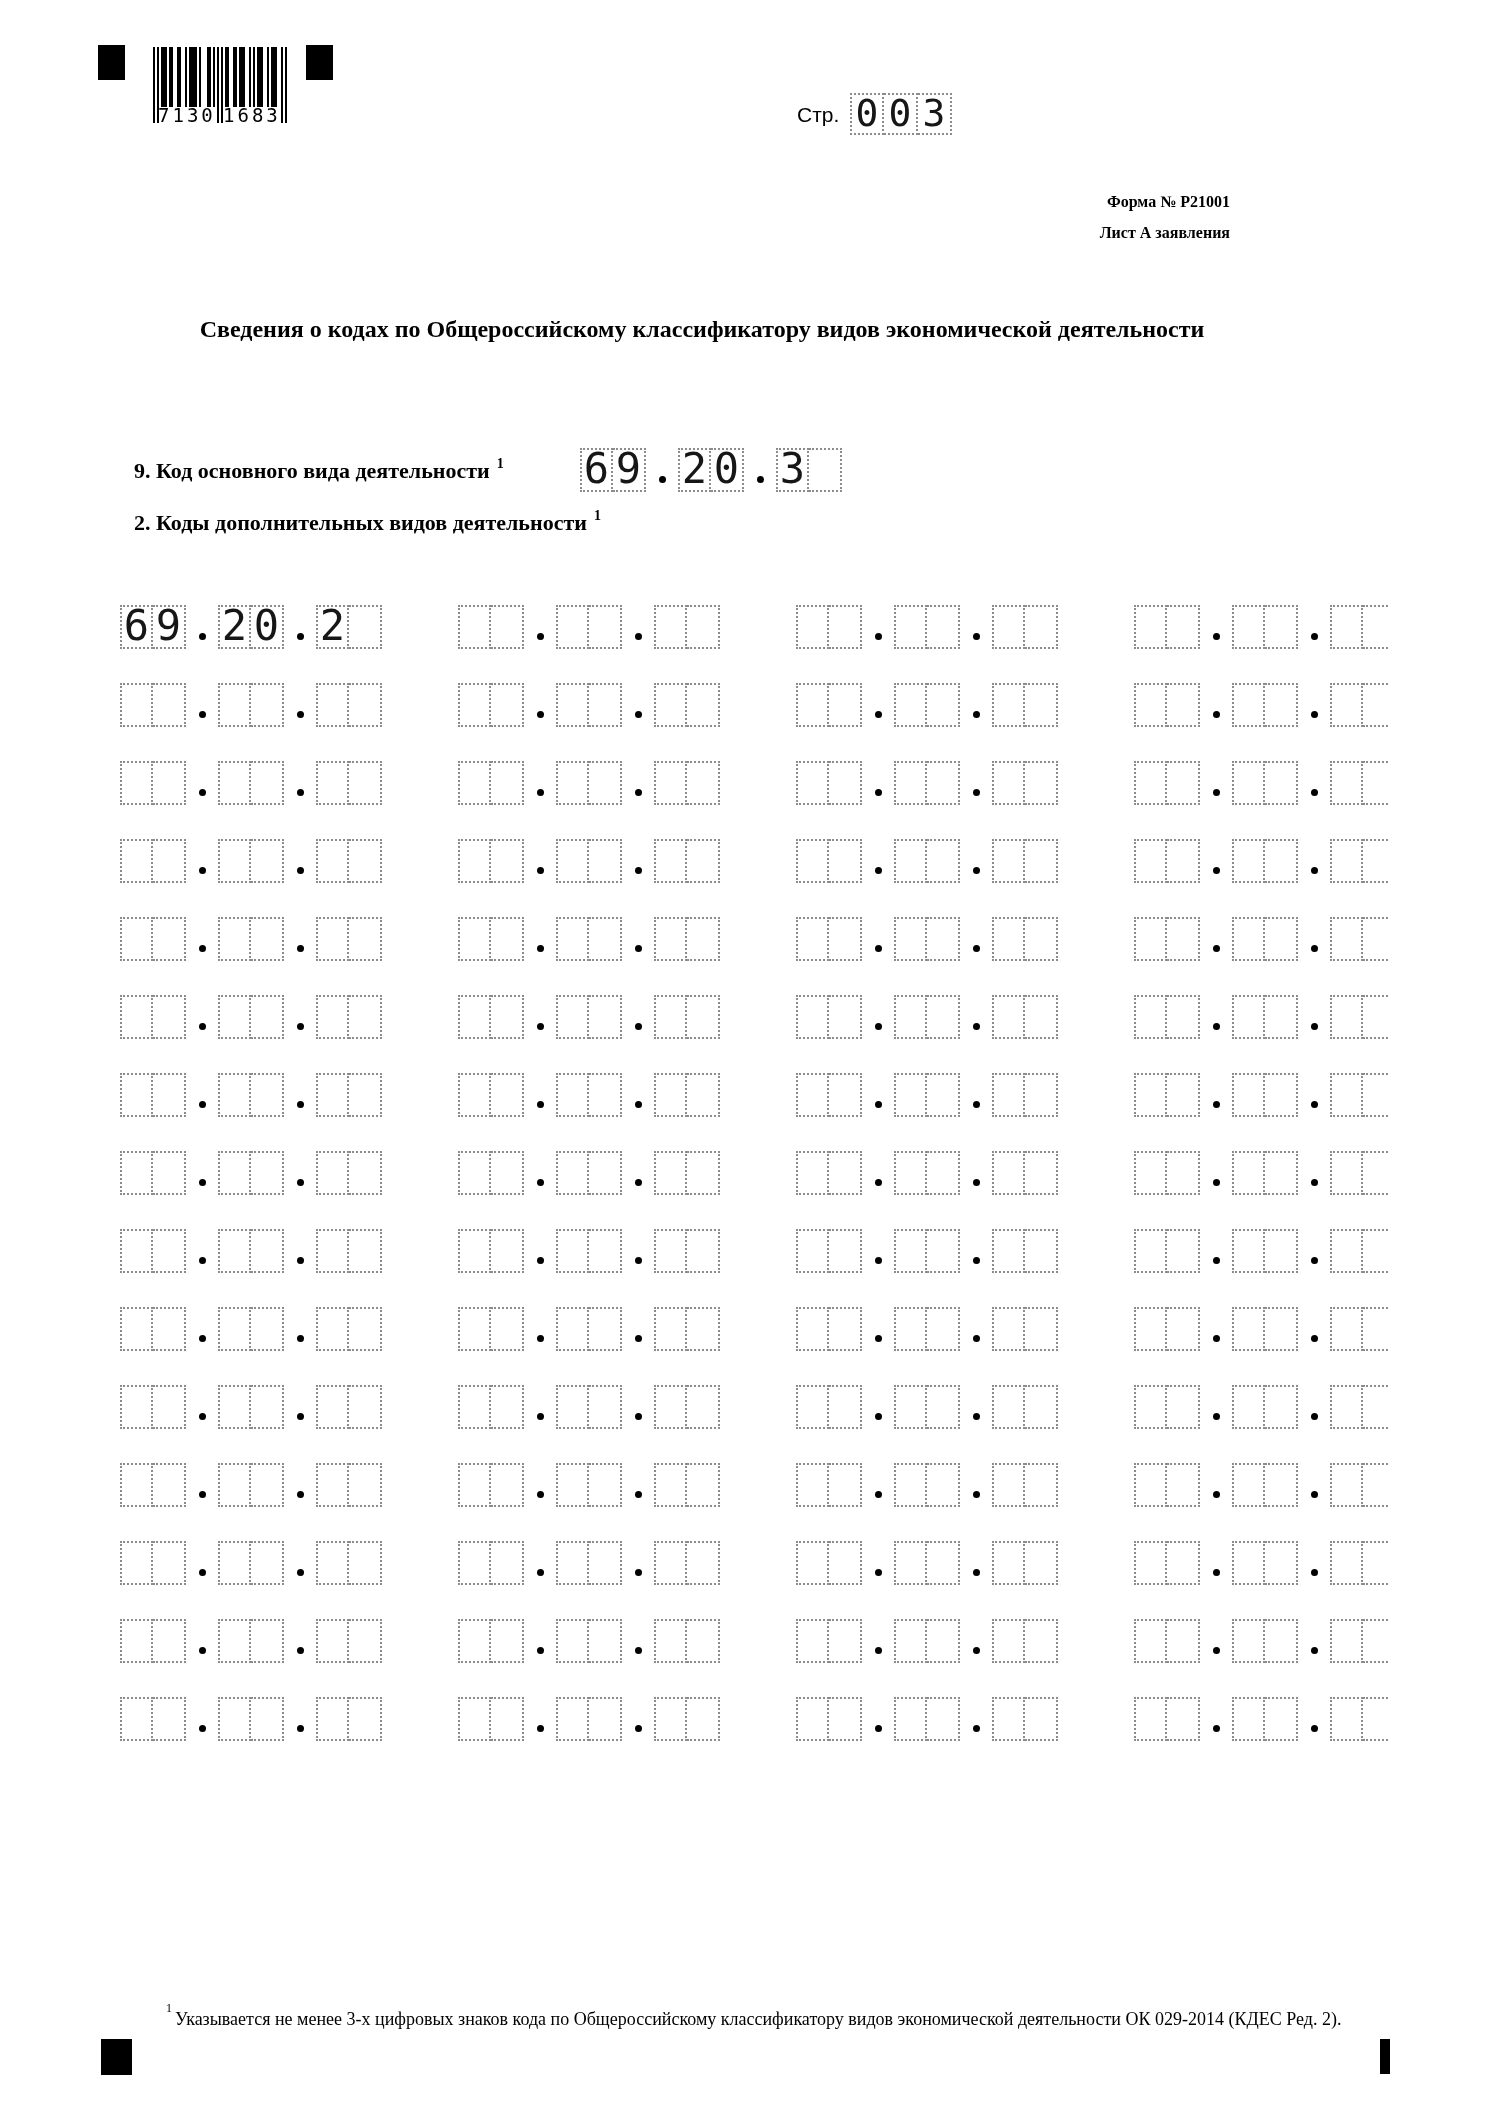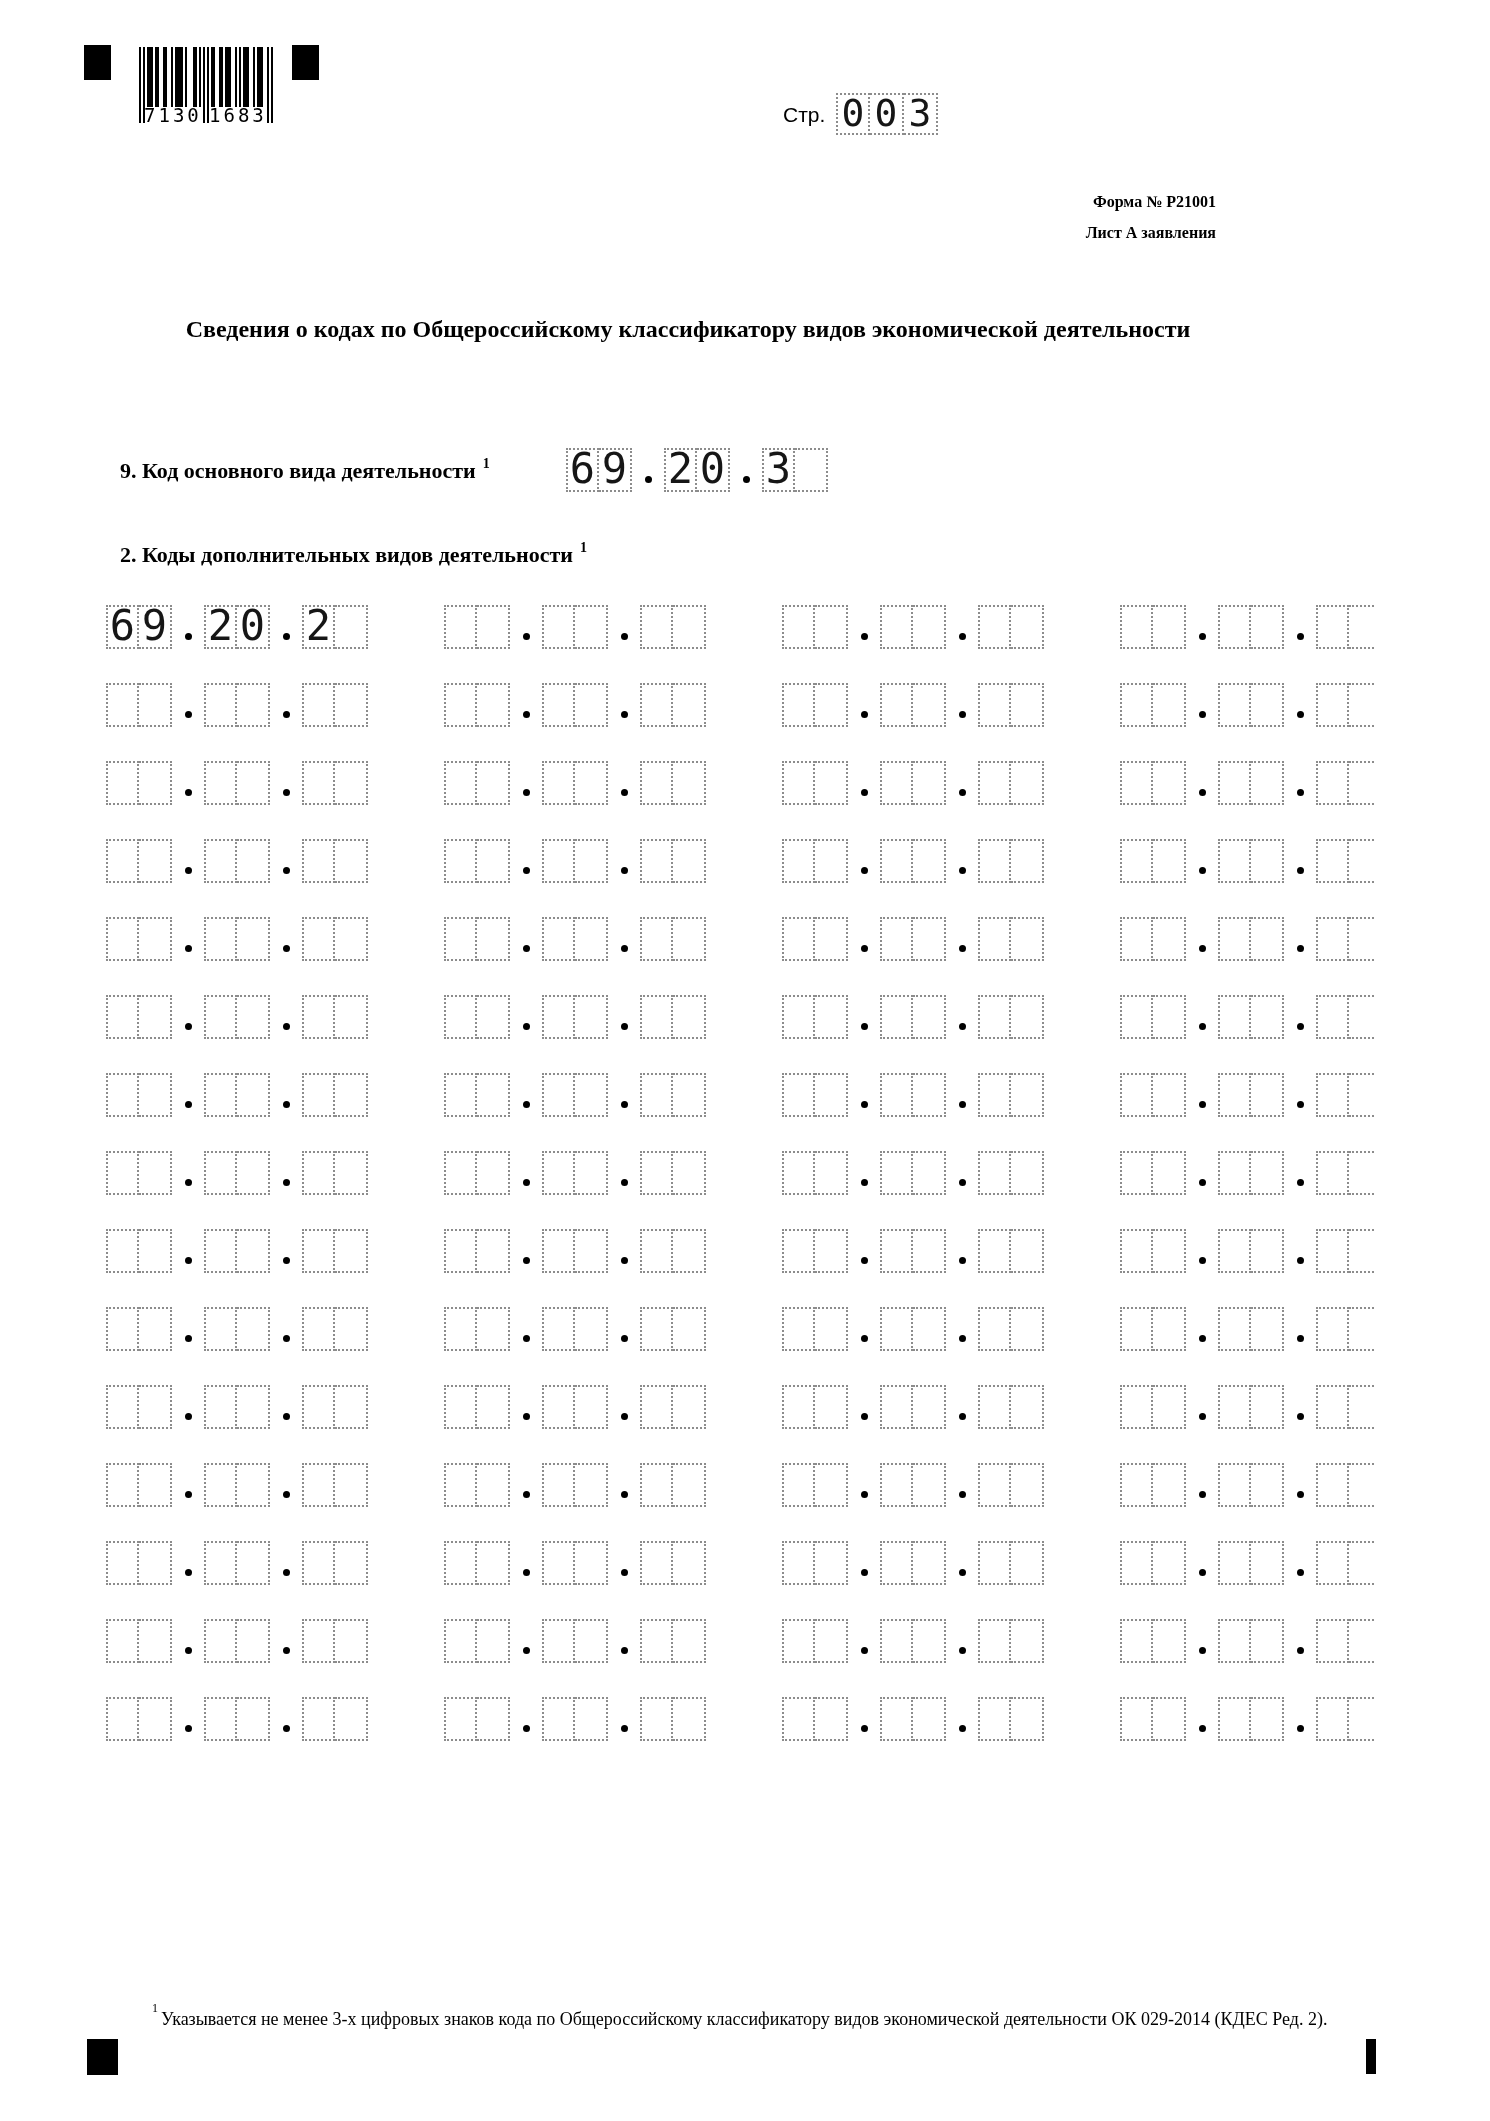--- a/index.html
+++ b/index.html
@@ -1,19 +1,19 @@
 <!DOCTYPE html>
 <html><head>
 <meta charset="utf-8">
 <style>
   html,body{margin:0;padding:0;background:#ffffff;}
   *{box-sizing:border-box;}
   .page{
     position:relative;width:1376px;height:2121px;background:#fff;overflow:hidden;
-    font-family:"Liberation Serif", serif;color:#000;
+    font-family:"Liberation Serif", serif;color:#000;margin-left:14px;
   }
   .sq{position:absolute;background:#000;width:31px;height:36px;}
   .sq.tl{left:84px;top:45px;width:27px;height:35px;}
   .sq.t2{left:292px;top:45px;width:27px;height:35px;}
   .sq.bl{left:87px;top:2039px;}
   .sq.br{left:1366px;top:2039px;width:27px;height:35px;}
 
   
   .barcode{position:absolute;left:139px;top:47px;width:136px;height:84px;}
   .bc-bars{position:absolute;left:0;top:0;width:136px;height:78px;}
@@ -32,21 +32,21 @@
 
   .form-labels{position:absolute;right:160px;top:186px;text-align:right;
     font-weight:bold;font-size:16px;line-height:31px;}
 
   .title{position:absolute;left:60px;right:60px;top:314px;margin:0;text-align:center;
     font-size:24px;font-weight:bold;line-height:30px;}
 
   .sec-label{position:absolute;font-size:22px;font-weight:bold;line-height:27px;}
   .sec-label sup{font-size:14px;font-weight:bold;margin-left:7px;position:relative;top:-2px;}
   .sec1-label{left:120px;top:452px;}
-  .sec2-label{left:120px;top:536px;}
+  .sec2-label{left:120px;top:504px;}
 
   
   .code-field{display:flex;height:44px;align-items:flex-start;}
   .cbox{display:flex;}
   .ccell{width:33px;height:44px;border:2px dotted #8c8c8c;display:flex;
     align-items:center;justify-content:center;background:#fff;}
   .ccell + .ccell{border-left:none;}
   .ccell span{font-family:"DejaVu Sans Mono", monospace;font-size:42px;line-height:1;
     color:#161616;transform:translateY(-1px);}
   .csep{width:32px;height:44px;display:flex;align-items:center;justify-content:center;}

